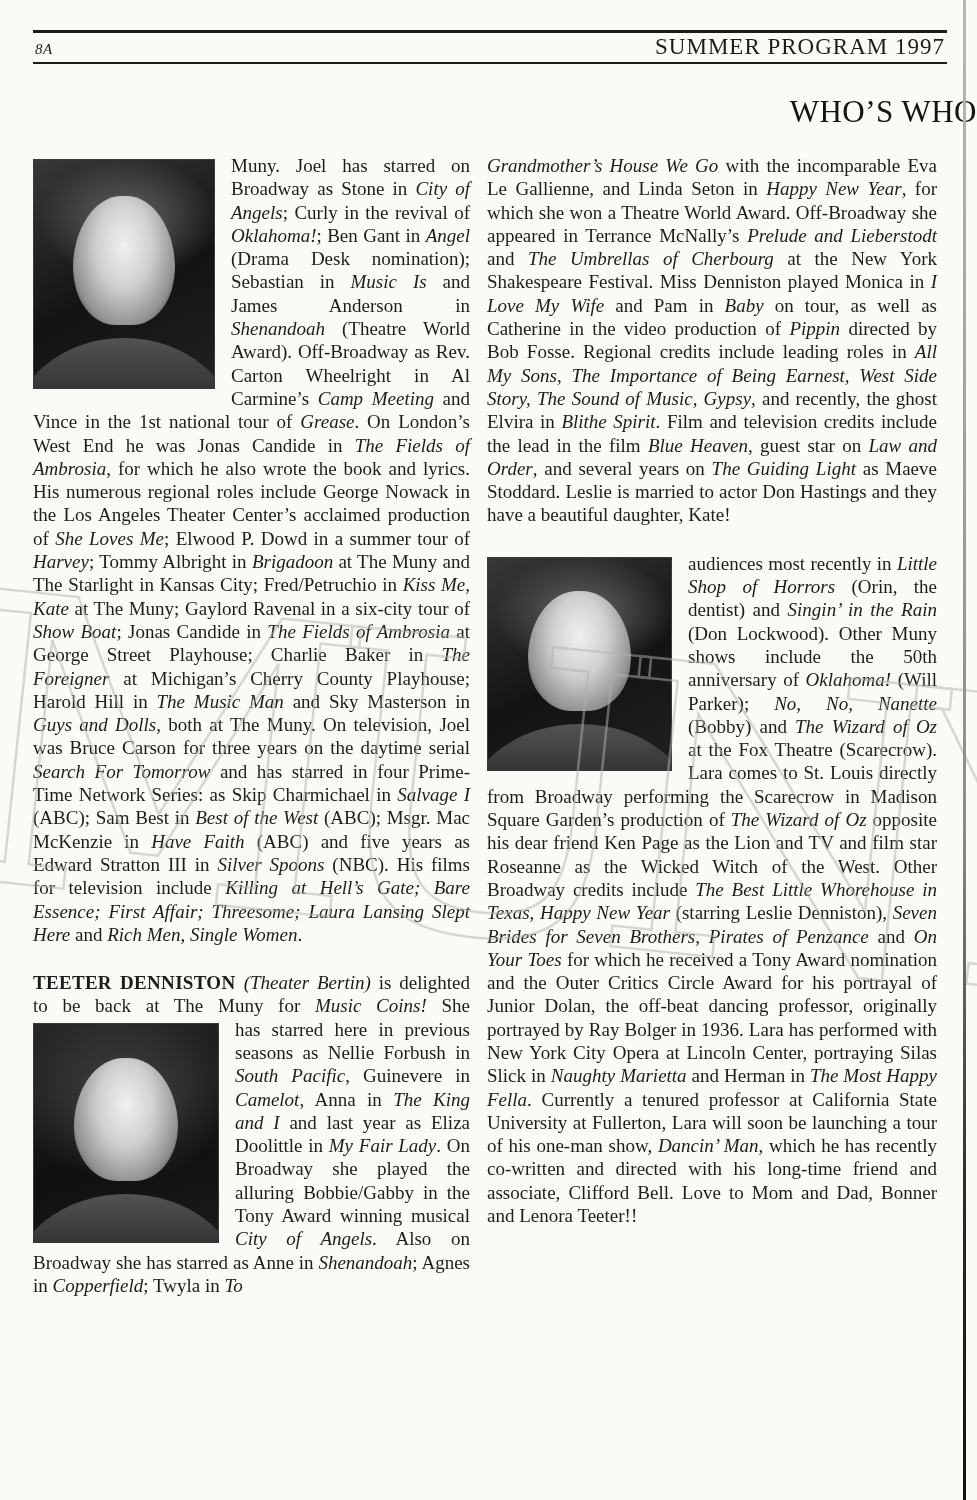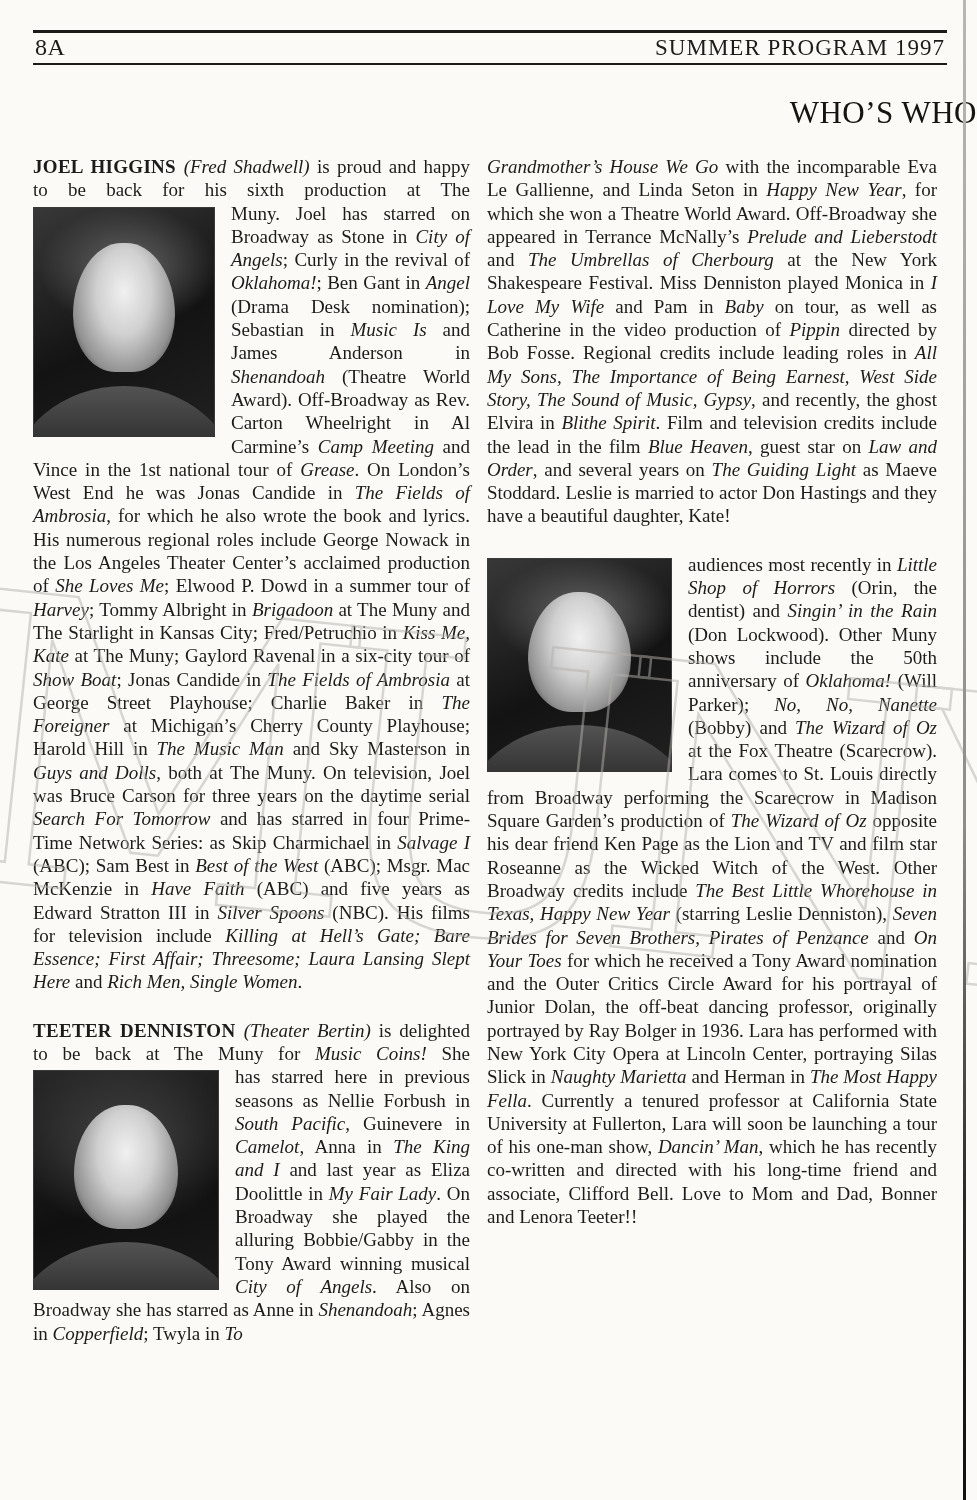--- a/index.html
+++ b/index.html
@@ -17,21 +17,21 @@
   }
   
   .header{position:relative;margin:30px 30px 0 33px;z-index:1;}
   .rule{background:#1c1b19;}
   .rule-top{height:3px;}
   .rule-bottom{height:2px;}
   .header-row{
     display:flex;justify-content:space-between;align-items:baseline;
     padding:1px 2px 2px 2px;
   }
-  .page-num{font-size:24px;letter-spacing:.5px;}
+  .page-num{font-size:15px;letter-spacing:.5px;font-style:italic;}
   .program{font-size:23px;letter-spacing:1px;}
   
   .title{
     position:relative;z-index:1;
     margin:30px 0 0 0;
     text-align:right;
     font-size:31px;font-weight:normal;
     letter-spacing:.5px;
     color:#15140f;
   }
@@ -131,21 +131,20 @@
     <div class="rule rule-bottom"></div>
   </header>
 
   <h1 class="title">WHO’S WHO</h1>
 
   <main class="columns">
 
     <section class="col col-left">
 
       <article class="bio">
-        <p class="intro"><span class="run-b">JOEL HIGGINS </span><span class="run-i">(Fred Shadwell)</span><span> is proud and happy to be back for his sixth production at The</span></p>
         <div class="bio-body">
           <div class="headshot headshot-joel" title="joel-higgins-headshot"></div>
           <p class="body-text"><span>Muny. Joel has starred on Broadway as Stone in </span><span class="run-i">City of Angels</span><span>; Curly in the revival of </span><span class="run-i">Oklahoma!</span><span>; Ben Gant in </span><span class="run-i">Angel</span><span> (Drama Desk nomination); Sebastian in </span><span class="run-i">Music Is</span><span> and James Anderson in </span><span class="run-i">Shenandoah</span><span> (Theatre World Award). Off-Broadway as Rev. Carton Wheelright in Al Carmine’s </span><span class="run-i">Camp Meeting</span><span> and Vince in the 1st national tour of </span><span class="run-i">Grease</span><span>. On London’s West End he was Jonas Candide in </span><span class="run-i">The Fields of Ambrosia</span><span>, for which he also wrote the book and lyrics. His numerous regional roles include George Nowack in the Los Angeles Theater Center’s acclaimed production of </span><span class="run-i">She Loves Me</span><span>; Elwood P. Dowd in a summer tour of </span><span class="run-i">Harvey</span><span>; Tommy Albright in </span><span class="run-i">Brigadoon</span><span> at The Muny and The Starlight in Kansas City; Fred/Petruchio in </span><span class="run-i">Kiss Me, Kate</span><span> at The Muny; Gaylord Ravenal in a six-city tour of </span><span class="run-i">Show Boat</span><span>; Jonas Candide in </span><span class="run-i">The Fields of Ambrosia</span><span> at George Street Playhouse; Charlie Baker in </span><span class="run-i">The Foreigner</span><span> at Michigan’s Cherry County Playhouse; Harold Hill in </span><span class="run-i">The Music Man</span><span> and Sky Masterson in </span><span class="run-i">Guys and Dolls</span><span>, both at The Muny. On television, Joel was Bruce Carson for three years on the daytime serial </span><span class="run-i">Search For Tomorrow</span><span> and has starred in four Prime-Time Network Series: as Skip Charmichael in </span><span class="run-i">Salvage I</span><span> (ABC); Sam Best in </span><span class="run-i">Best of the West</span><span> (ABC); Msgr. Mac McKenzie in </span><span class="run-i">Have Faith</span><span> (ABC) and five years as Edward Stratton III in </span><span class="run-i">Silver Spoons</span><span> (NBC). His films for television include </span><span class="run-i">Killing at Hell’s Gate; Bare Essence; First Affair; Threesome; Laura Lansing Slept Here</span><span> and </span><span class="run-i">Rich Men, Single Women</span><span>.</span></p>
         </div>
       </article>
 
       <article class="bio">
         <p class="intro"><span class="run-b">TEETER DENNISTON </span><span class="run-i">(Theater Bertin)</span><span> is delighted to be back at The Muny for </span><span class="run-i">Music Coins!</span><span> She</span></p>
         <div class="bio-body">
           <div class="headshot headshot-leslie" title="leslie-denniston-headshot"></div>

